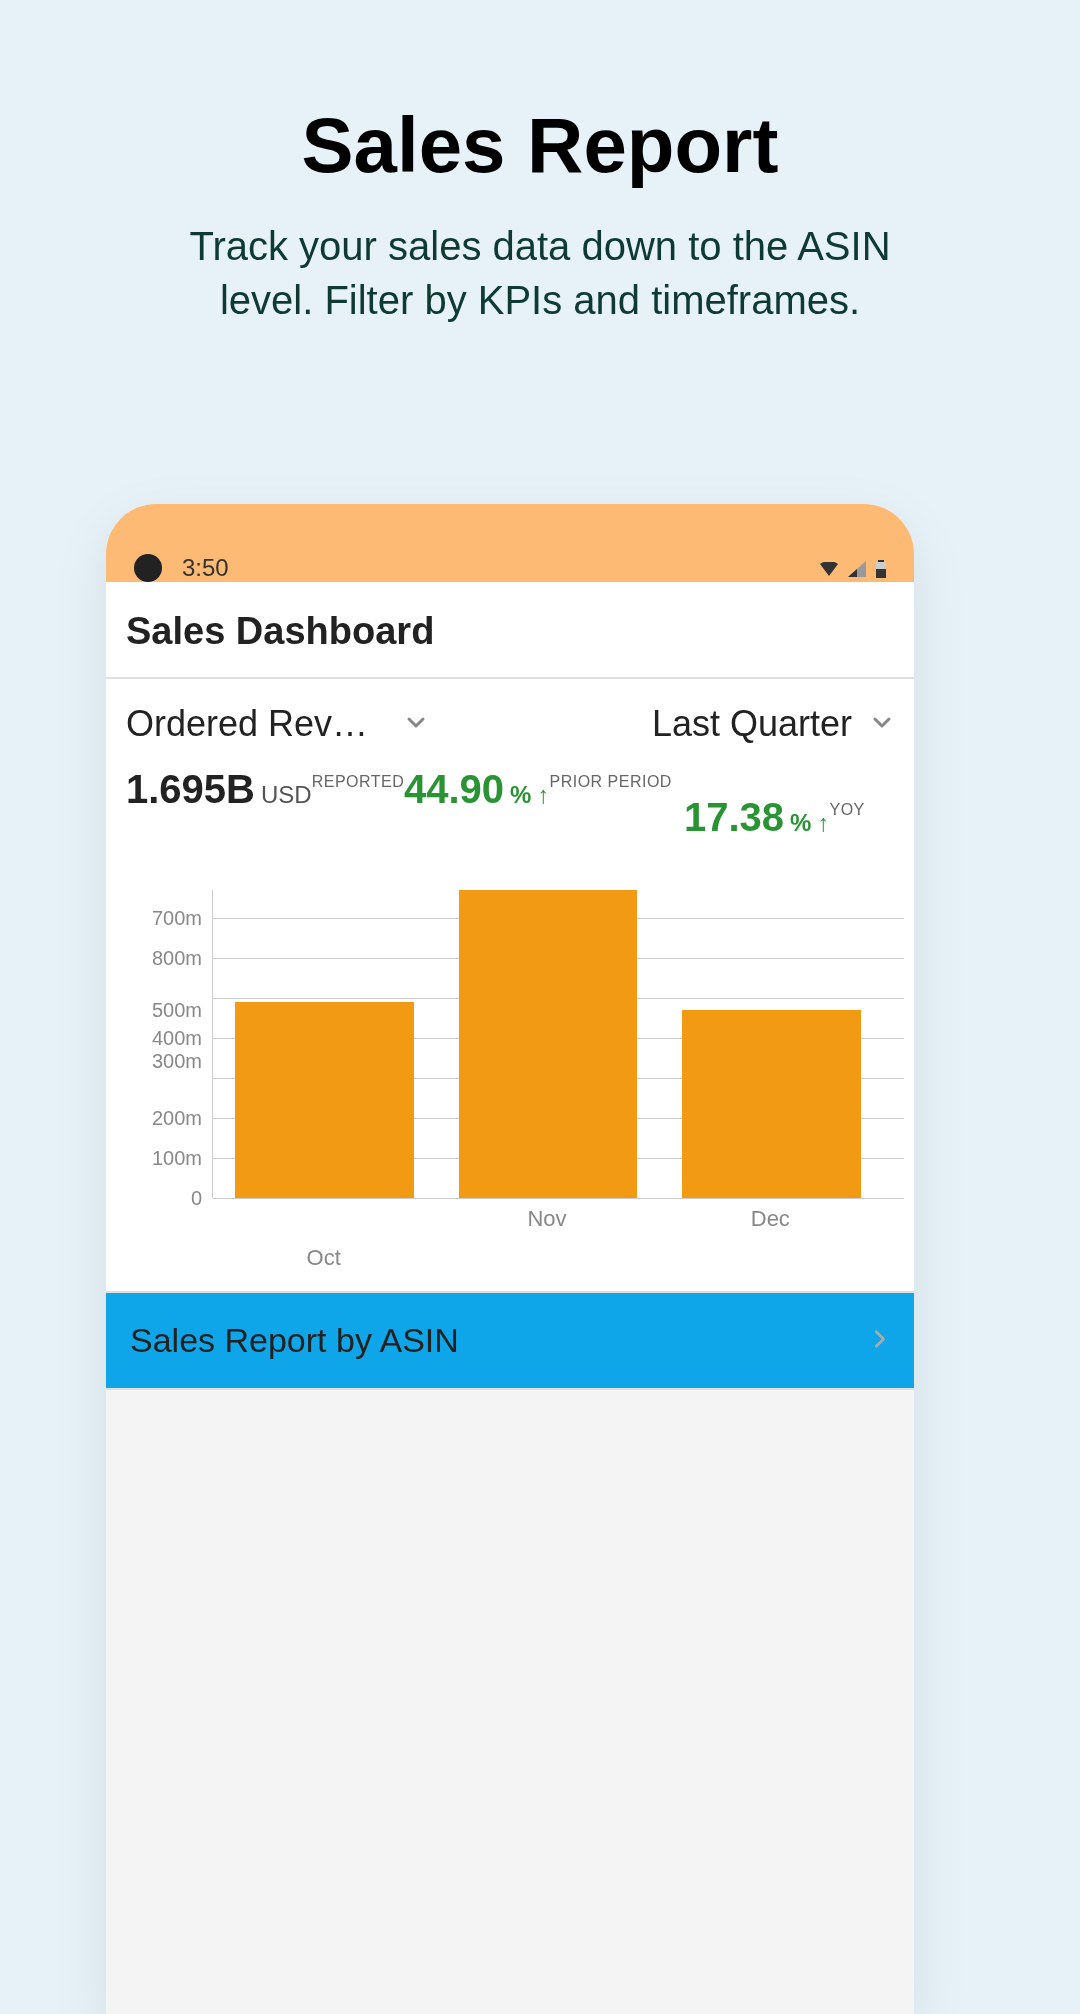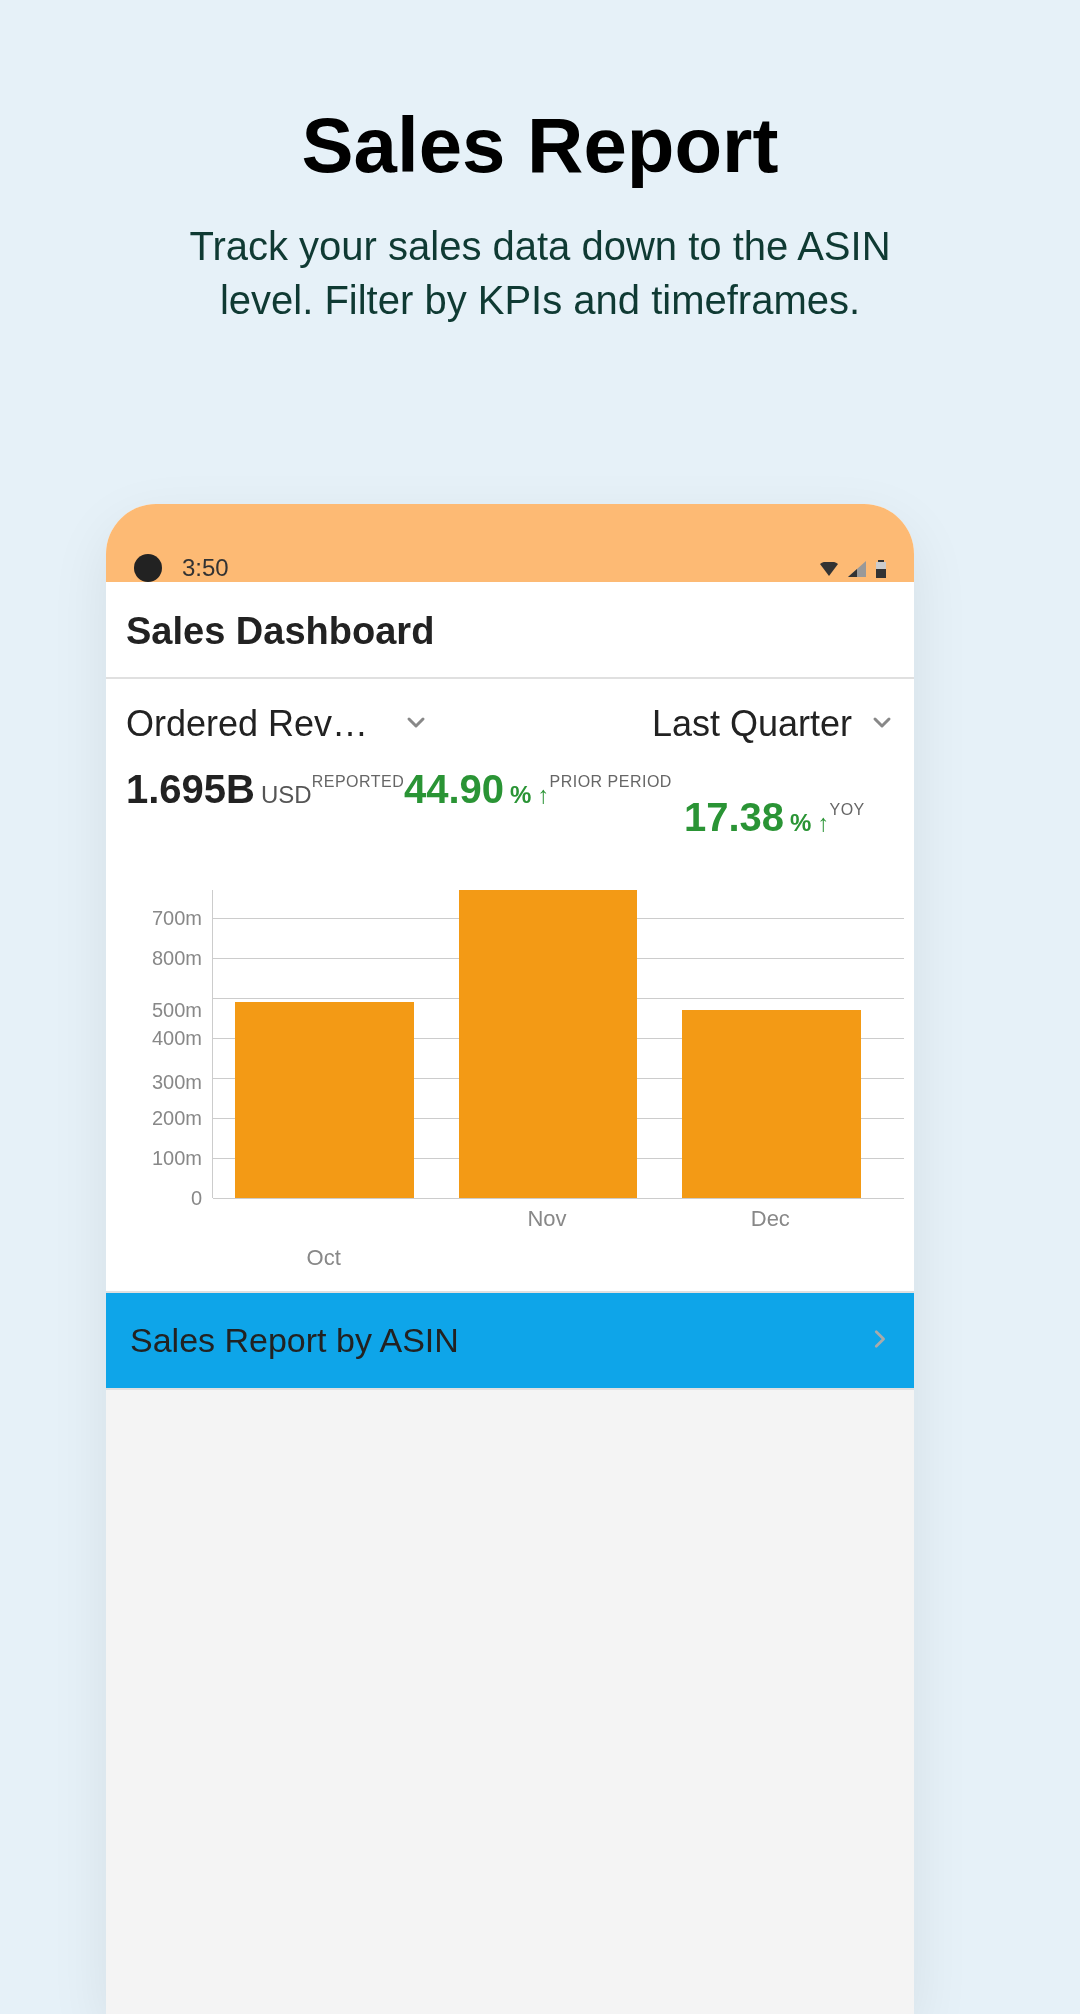--- a/index.html
+++ b/index.html
@@ -295,21 +295,21 @@
     </div>
   </div>
 
   <div class="chart-area">
     <div class="chart-grid">
       <div class="y-axis" id="y-axis">
           <div class="y-tick" style="top: 28px;">700m</div>
           <div class="y-tick" style="top: 68px;">800m</div>
           <div class="y-tick" style="top: 120px;">500m</div>
           <div class="y-tick" style="top: 148px;">400m</div>
-          <div class="y-tick" style="top: 192px;">300m</div>
+          <div class="y-tick" style="top: 171px;">300m</div>
           <div class="y-tick" style="top: 228px;">200m</div>
           <div class="y-tick" style="top: 268px;">100m</div>
           <div class="y-tick" style="top: 308px;">0</div>
         </div>
       <div class="plot" id="plot">
           <div class="gridline" style="top: 28px;"></div>
           <div class="gridline" style="top: 68px;"></div>
           <div class="gridline" style="top: 108px;"></div>
           <div class="gridline" style="top: 148px;"></div>
           <div class="gridline" style="top: 188px;"></div>

